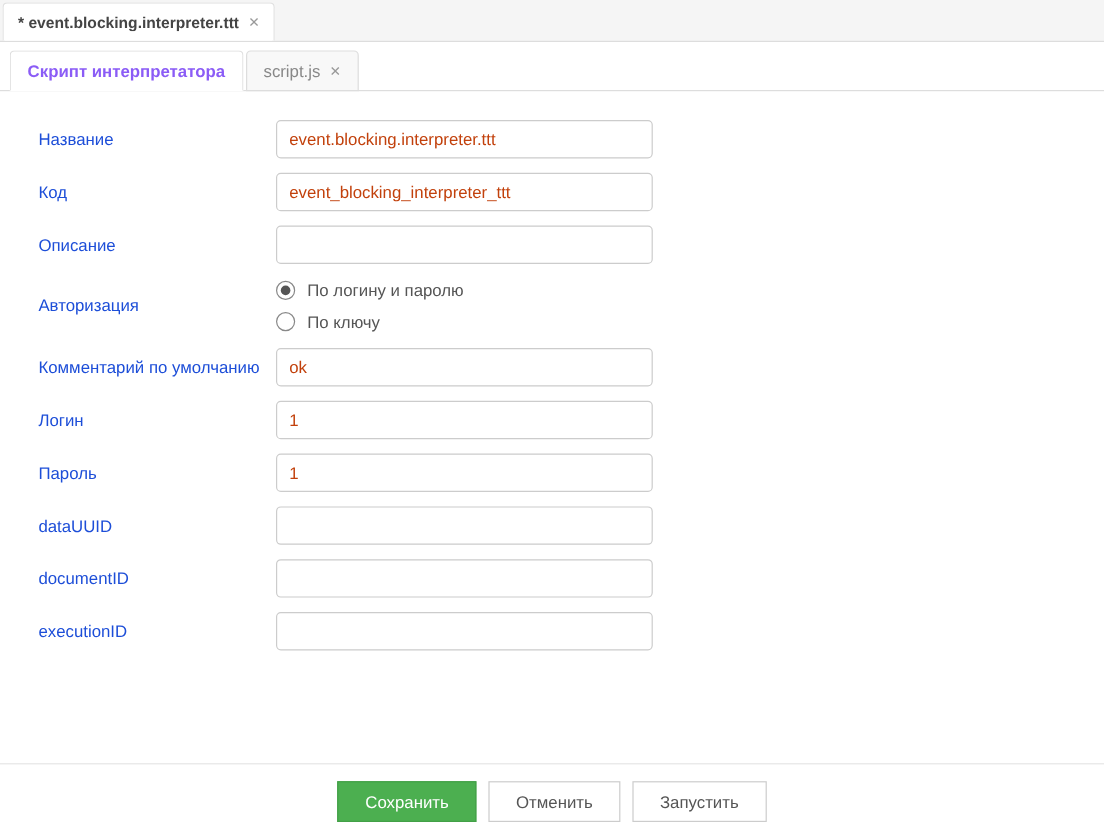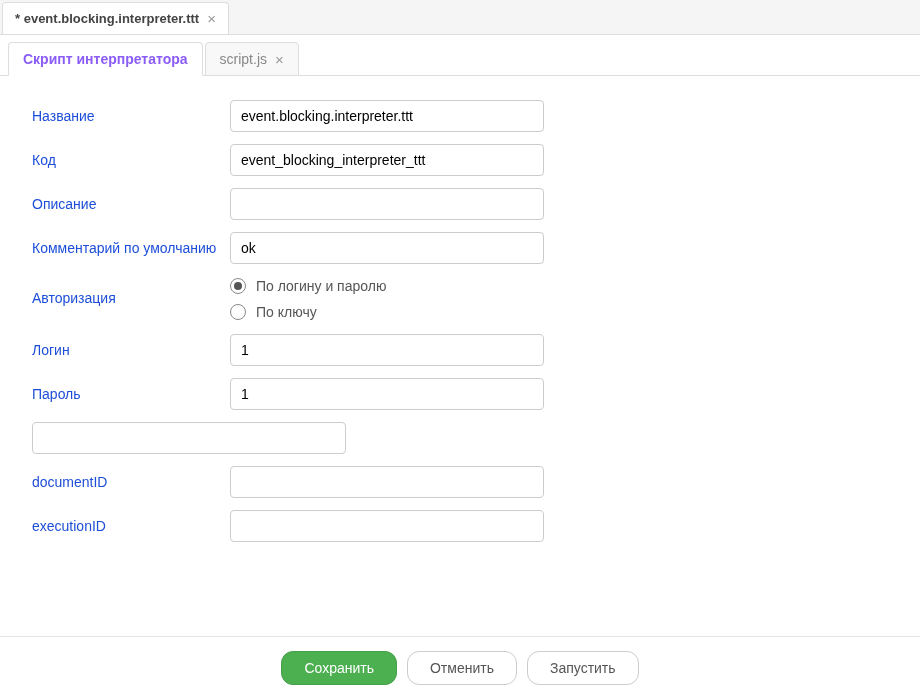--- a/index.html
+++ b/index.html
@@ -39,37 +39,37 @@
     .inner-tab.active {
       background: #fff; border-bottom: 1px solid #fff;
       color: #8b5cf6; font-weight: bold;
     }
     .content { padding: 24px 32px 0 32px; height: 560px; overflow: auto; }
     .form-row { display: flex; align-items: center; margin-bottom: 12px; }
     .form-label { width: 198px; color: #1d4ed8; }
     .form-input {
       width: 314px; height: 32px; padding: 4px 10px;
       border: 1px solid #ccc; border-radius: 4px;
-      font-size: 14px; color: #000000;
+      font-size: 14px; color: #c2410c;
     }
     .radio-group { display: flex; flex-direction: column; gap: 10px; padding: 2px 0; }
     .radio-item { display: flex; align-items: center; gap: 10px; }
     .radio-outer {
       width: 16px; height: 16px; border: 1px solid #888;
       border-radius: 50%; display: flex; align-items: center; justify-content: center;
     }
     .radio-inner { width: 8px; height: 8px; background: #555; border-radius: 50%; }
     .section-header { font-weight: bold; color: #555; margin: 12px 0 14px 0; }
     .footer {
       border-top: 1px solid #e5e5e5; padding: 14px 0;
       display: flex; justify-content: center; gap: 10px;
       background: #fff;
     }
     .btn {
-      padding: 8px 22px; border-radius: 12px;
+      padding: 8px 22px; border-radius: 0;
       font-size: 14px; cursor: pointer;
       border: 1px solid #ccc; background: #fff; color: #555;
     }
     .btn.primary {
       background: #4caf50; border-color: #43a047; color: #fff;
       font-weight: 500;
     }
     .auth-row { align-items: flex-start; }
     .auth-row .form-label { padding-top: 14px; }
   </style>
@@ -103,53 +103,54 @@
   <div class="form-row">
     <div class="form-label">Код</div>
     <input class="form-input" type="text" value="event_blocking_interpreter_ttt" style="">
   </div>
 
   <div class="form-row">
     <div class="form-label">Описание</div>
     <input class="form-input" type="text" value="" style="">
   </div>
 
-  <div class="form-row">
-    <div class="form-label">Комментарий по умолчанию</div>
-    <input class="form-input" type="text" value="ok" style="">
-  </div>
-
   <div class="form-row auth-row">
     <div class="form-label">Авторизация</div>
     <div class="radio-group">
       <div class="radio-item">
         <span class="radio-outer">
             <span class="radio-inner"></span>
           </span>
         <span>По логину и паролю</span>
       </div>
       <div class="radio-item">
         <span class="radio-outer"></span>
         <span>По ключу</span>
       </div>
     </div>
   </div>
 
   <div class="form-row">
+    <div class="form-label">Комментарий по умолчанию</div>
+    <input class="form-input" type="text" value="ok" style="">
+  </div>
+
+  <div class="form-row">
     <div class="form-label">Логин</div>
     <input class="form-input" type="text" value="1" style="">
   </div>
 
   <div class="form-row">
     <div class="form-label">Пароль</div>
     <input class="form-input" type="text" value="1" style="">
   </div>
 
 
   <div class="form-row">
+    <div class="form-label">dataUUID</div>
     <input class="form-input" type="text" value="" style="">
   </div>
 
   <div class="form-row">
     <div class="form-label">documentID</div>
     <input class="form-input" type="text" value="" style="">
   </div>
 
   <div class="form-row">
     <div class="form-label">executionID</div>

